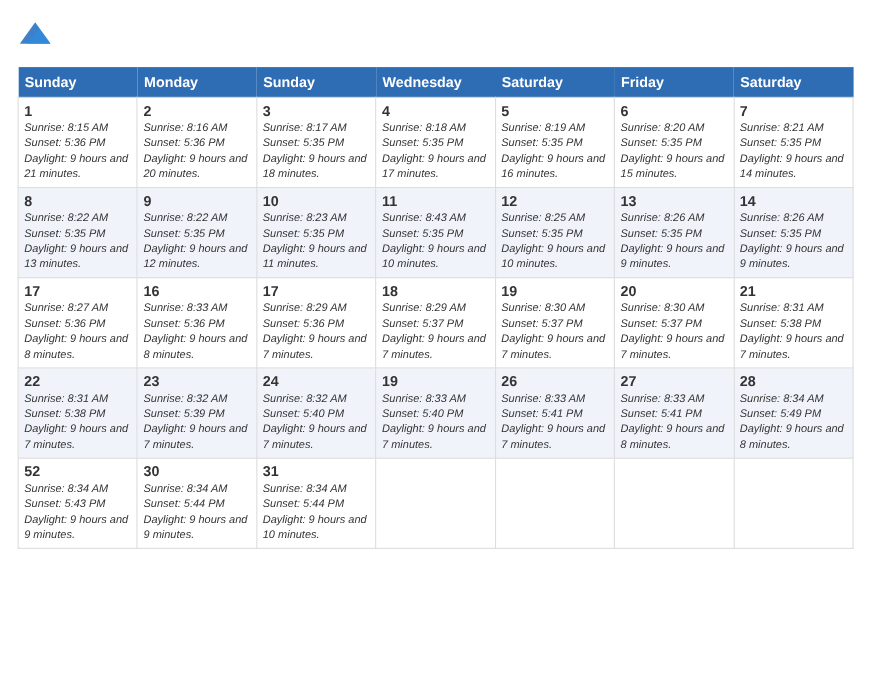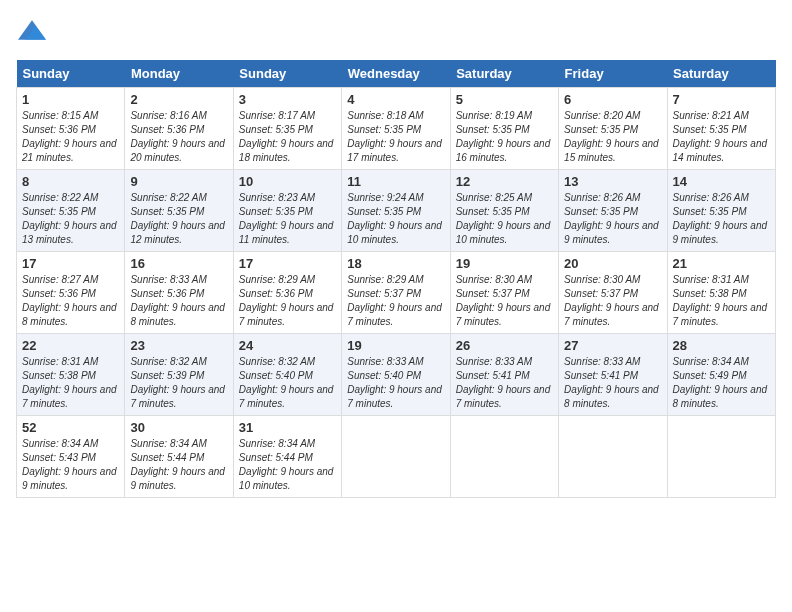--- a/index.html
+++ b/index.html
@@ -204,21 +204,21 @@
             <span class="day-number">10</span>
           <div class="day-info">
             <span>Sunrise: 8:23 AM</span><br>
             <span>Sunset: 5:35 PM</span><br>
             <span>Daylight: 9 hours and 11 minutes.</span>
           </div>
           </td>
           <td>
             <span class="day-number">11</span>
           <div class="day-info">
-            <span>Sunrise: 9:24 AM</span><br>
+            <span>Sunrise: 8:43 AM</span><br>
             <span>Sunset: 5:35 PM</span><br>
             <span>Daylight: 9 hours and 10 minutes.</span>
           </div>
           </td>
           <td>
             <span class="day-number">12</span>
           <div class="day-info">
             <span>Sunrise: 8:25 AM</span><br>
             <span>Sunset: 5:35 PM</span><br>
             <span>Daylight: 9 hours and 10 minutes.</span>

